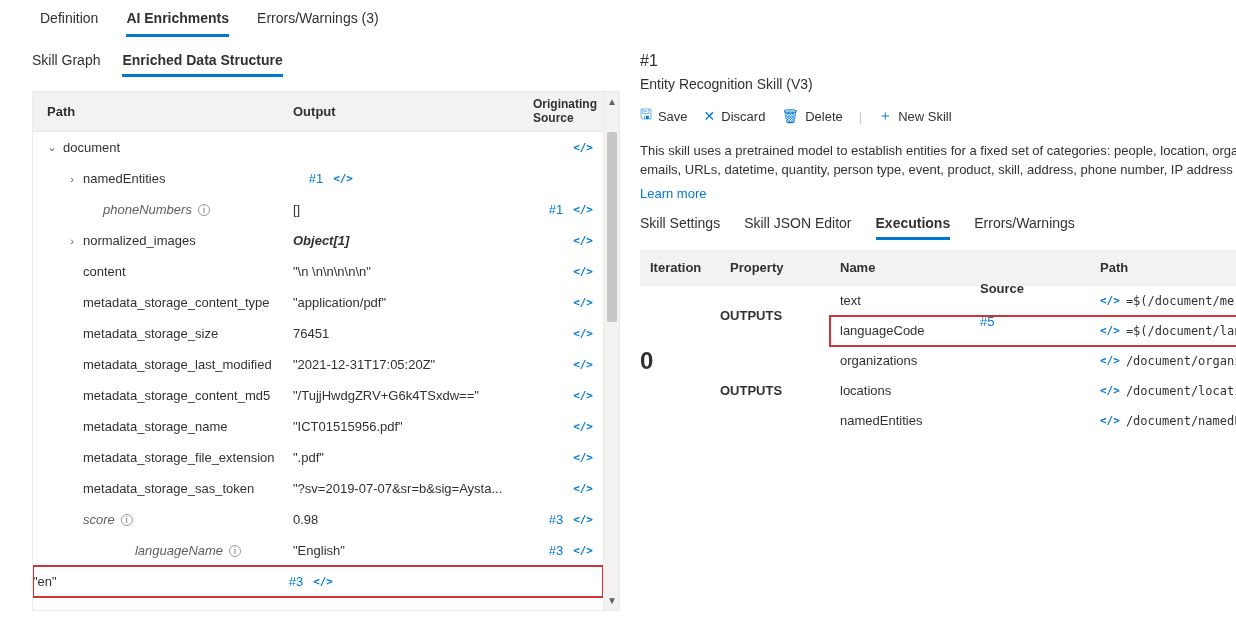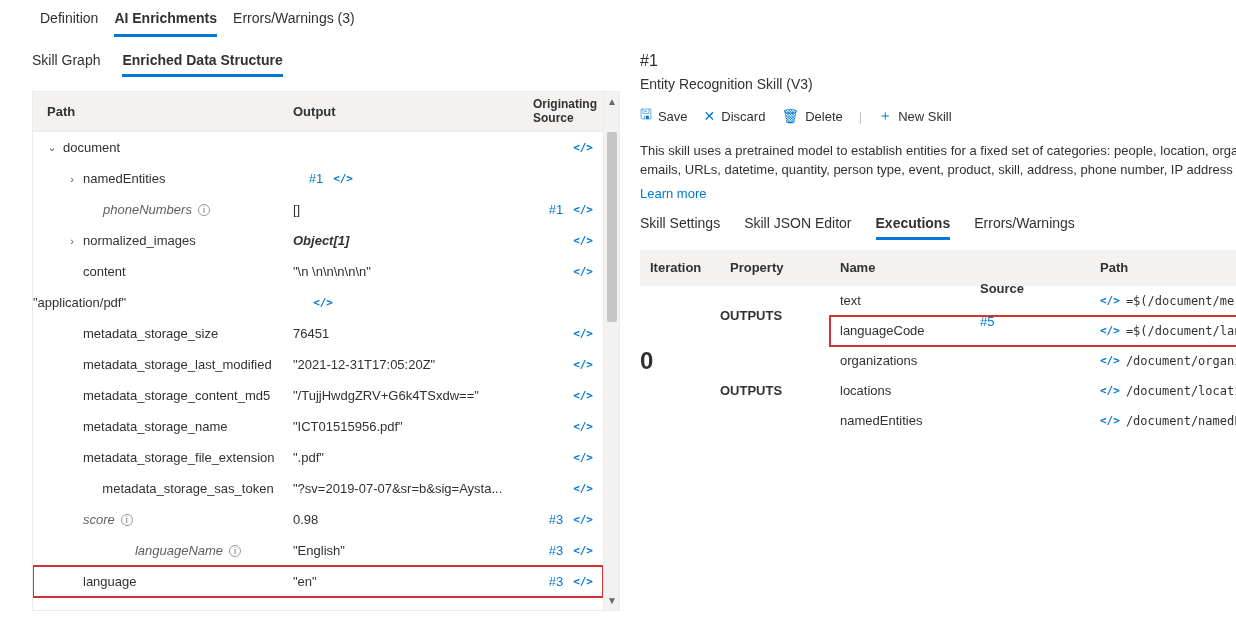--- a/index.html
+++ b/index.html
@@ -9,21 +9,21 @@
   color: #323130;
   background: #fff;
   width: 1236px;
   height: 637px;
   overflow: hidden;
 }
 
 
 .top-tabs {
   display: flex;
-  gap: 16px;
+  gap: 28px;
   padding: 10px 0 0 40px;
   border-bottom: 1px solid transparent;
 }
 .top-tab {
   padding: 0 0 8px 0;
   cursor: pointer;
   color: #323130;
   font-size: 14px;
 }
 .top-tab.active {
@@ -329,20 +329,24 @@
               <div class="col-path" style="padding-left: 34px;">
                 <span style="width: 10px; display: inline-block;"></span>
                 <span>content</span>
               </div>
               <div class="col-output">"\n \n\n\n\n\n"</div>
               <div class="row-icons">
                 <span class="code-icon">&lt;/&gt;</span>
               </div>
             </div>
             <div class="tree-row">
+              <div class="col-path" style="padding-left: 34px;">
+                <span style="width: 10px; display: inline-block;"></span>
+                <span>metadata_storage_content_type</span>
+              </div>
               <div class="col-output">"application/pdf"</div>
               <div class="row-icons">
                 <span class="code-icon">&lt;/&gt;</span>
               </div>
             </div>
             <div class="tree-row">
               <div class="col-path" style="padding-left: 34px;">
                 <span style="width: 10px; display: inline-block;"></span>
                 <span>metadata_storage_size</span>
               </div>
@@ -385,21 +389,21 @@
               <div class="col-path" style="padding-left: 34px;">
                 <span style="width: 10px; display: inline-block;"></span>
                 <span>metadata_storage_file_extension</span>
               </div>
               <div class="col-output">".pdf"</div>
               <div class="row-icons">
                 <span class="code-icon">&lt;/&gt;</span>
               </div>
             </div>
             <div class="tree-row">
-              <div class="col-path" style="padding-left: 34px; justify-content: center;">
+              <div class="col-path" style="padding-left: 34px;">
                 <span style="width: 10px; display: inline-block;"></span>
                 <span>metadata_storage_sas_token</span>
               </div>
               <div class="col-output">"?sv=2019-07-07&amp;sr=b&amp;sig=Aysta...</div>
               <div class="row-icons">
                 <span class="code-icon">&lt;/&gt;</span>
               </div>
             </div>
             <div class="tree-row">
               <div class="col-path" style="padding-left: 34px;">
@@ -419,24 +423,20 @@
                 <span class="italic">languageName</span>
                 <span class="info-icon">i</span>
               </div>
               <div class="col-output">"English"</div>
               <div class="row-icons">
                 <span class="link">#3</span>
                 <span class="code-icon">&lt;/&gt;</span>
               </div>
             </div>
             <div class="tree-row highlight-red">
-              <div class="col-path" style="padding-left: 34px;">
-                <span style="width: 10px; display: inline-block;"></span>
-                <span>language</span>
-              </div>
               <div class="col-output">"en"</div>
               <div class="row-icons">
                 <span class="link">#3</span>
                 <span class="code-icon">&lt;/&gt;</span>
               </div>
             </div>
           </div>
       </div>
       <div class="fake-scroll">
         <div class="arrow up">▲</div>

